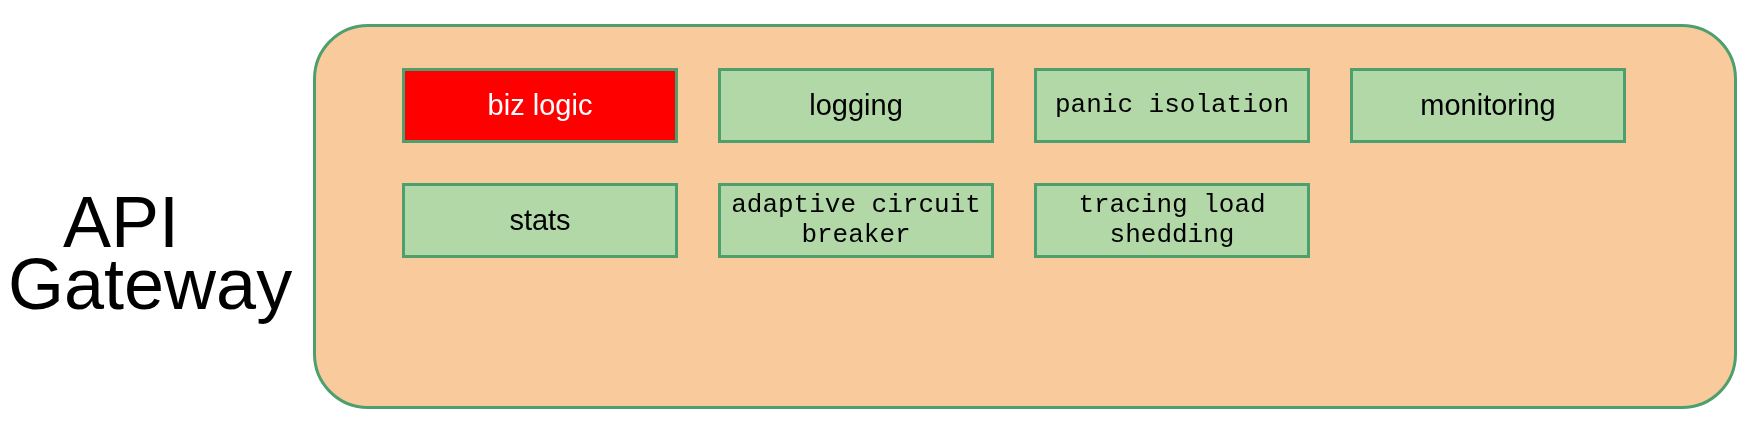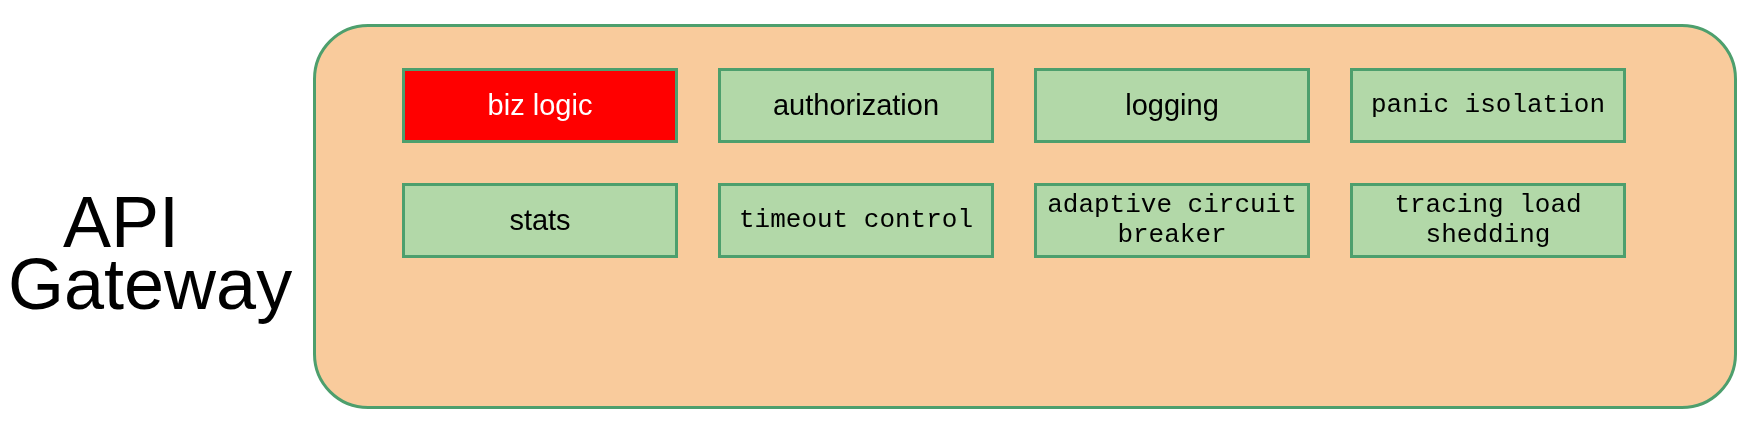--- a/index.html
+++ b/index.html
@@ -79,33 +79,30 @@
 
 <div class="canvas">
   <div class="api-title">API
 Gateway</div>
   <div class="gateway-container">
     <div class="module-grid">
         <div class="module highlight">
           <span class="module-label">biz logic</span>
         </div>
         <div class="module">
-          <span class="module-label">authorization</span>
-        </div>
-        <div class="module">
           <span class="module-label">logging</span>
         </div>
         <div class="module small">
           <span class="module-label">panic isolation</span>
         </div>
         <div class="module">
+          <span class="module-label">monitoring</span>
+        </div>
+        <div class="module">
           <span class="module-label">stats</span>
-        </div>
-        <div class="module small">
-          <span class="module-label">timeout control</span>
         </div>
         <div class="module small">
           <span class="module-label">adaptive circuit
 breaker</span>
         </div>
         <div class="module small">
           <span class="module-label">tracing load
 shedding</span>
         </div>
       </div>

